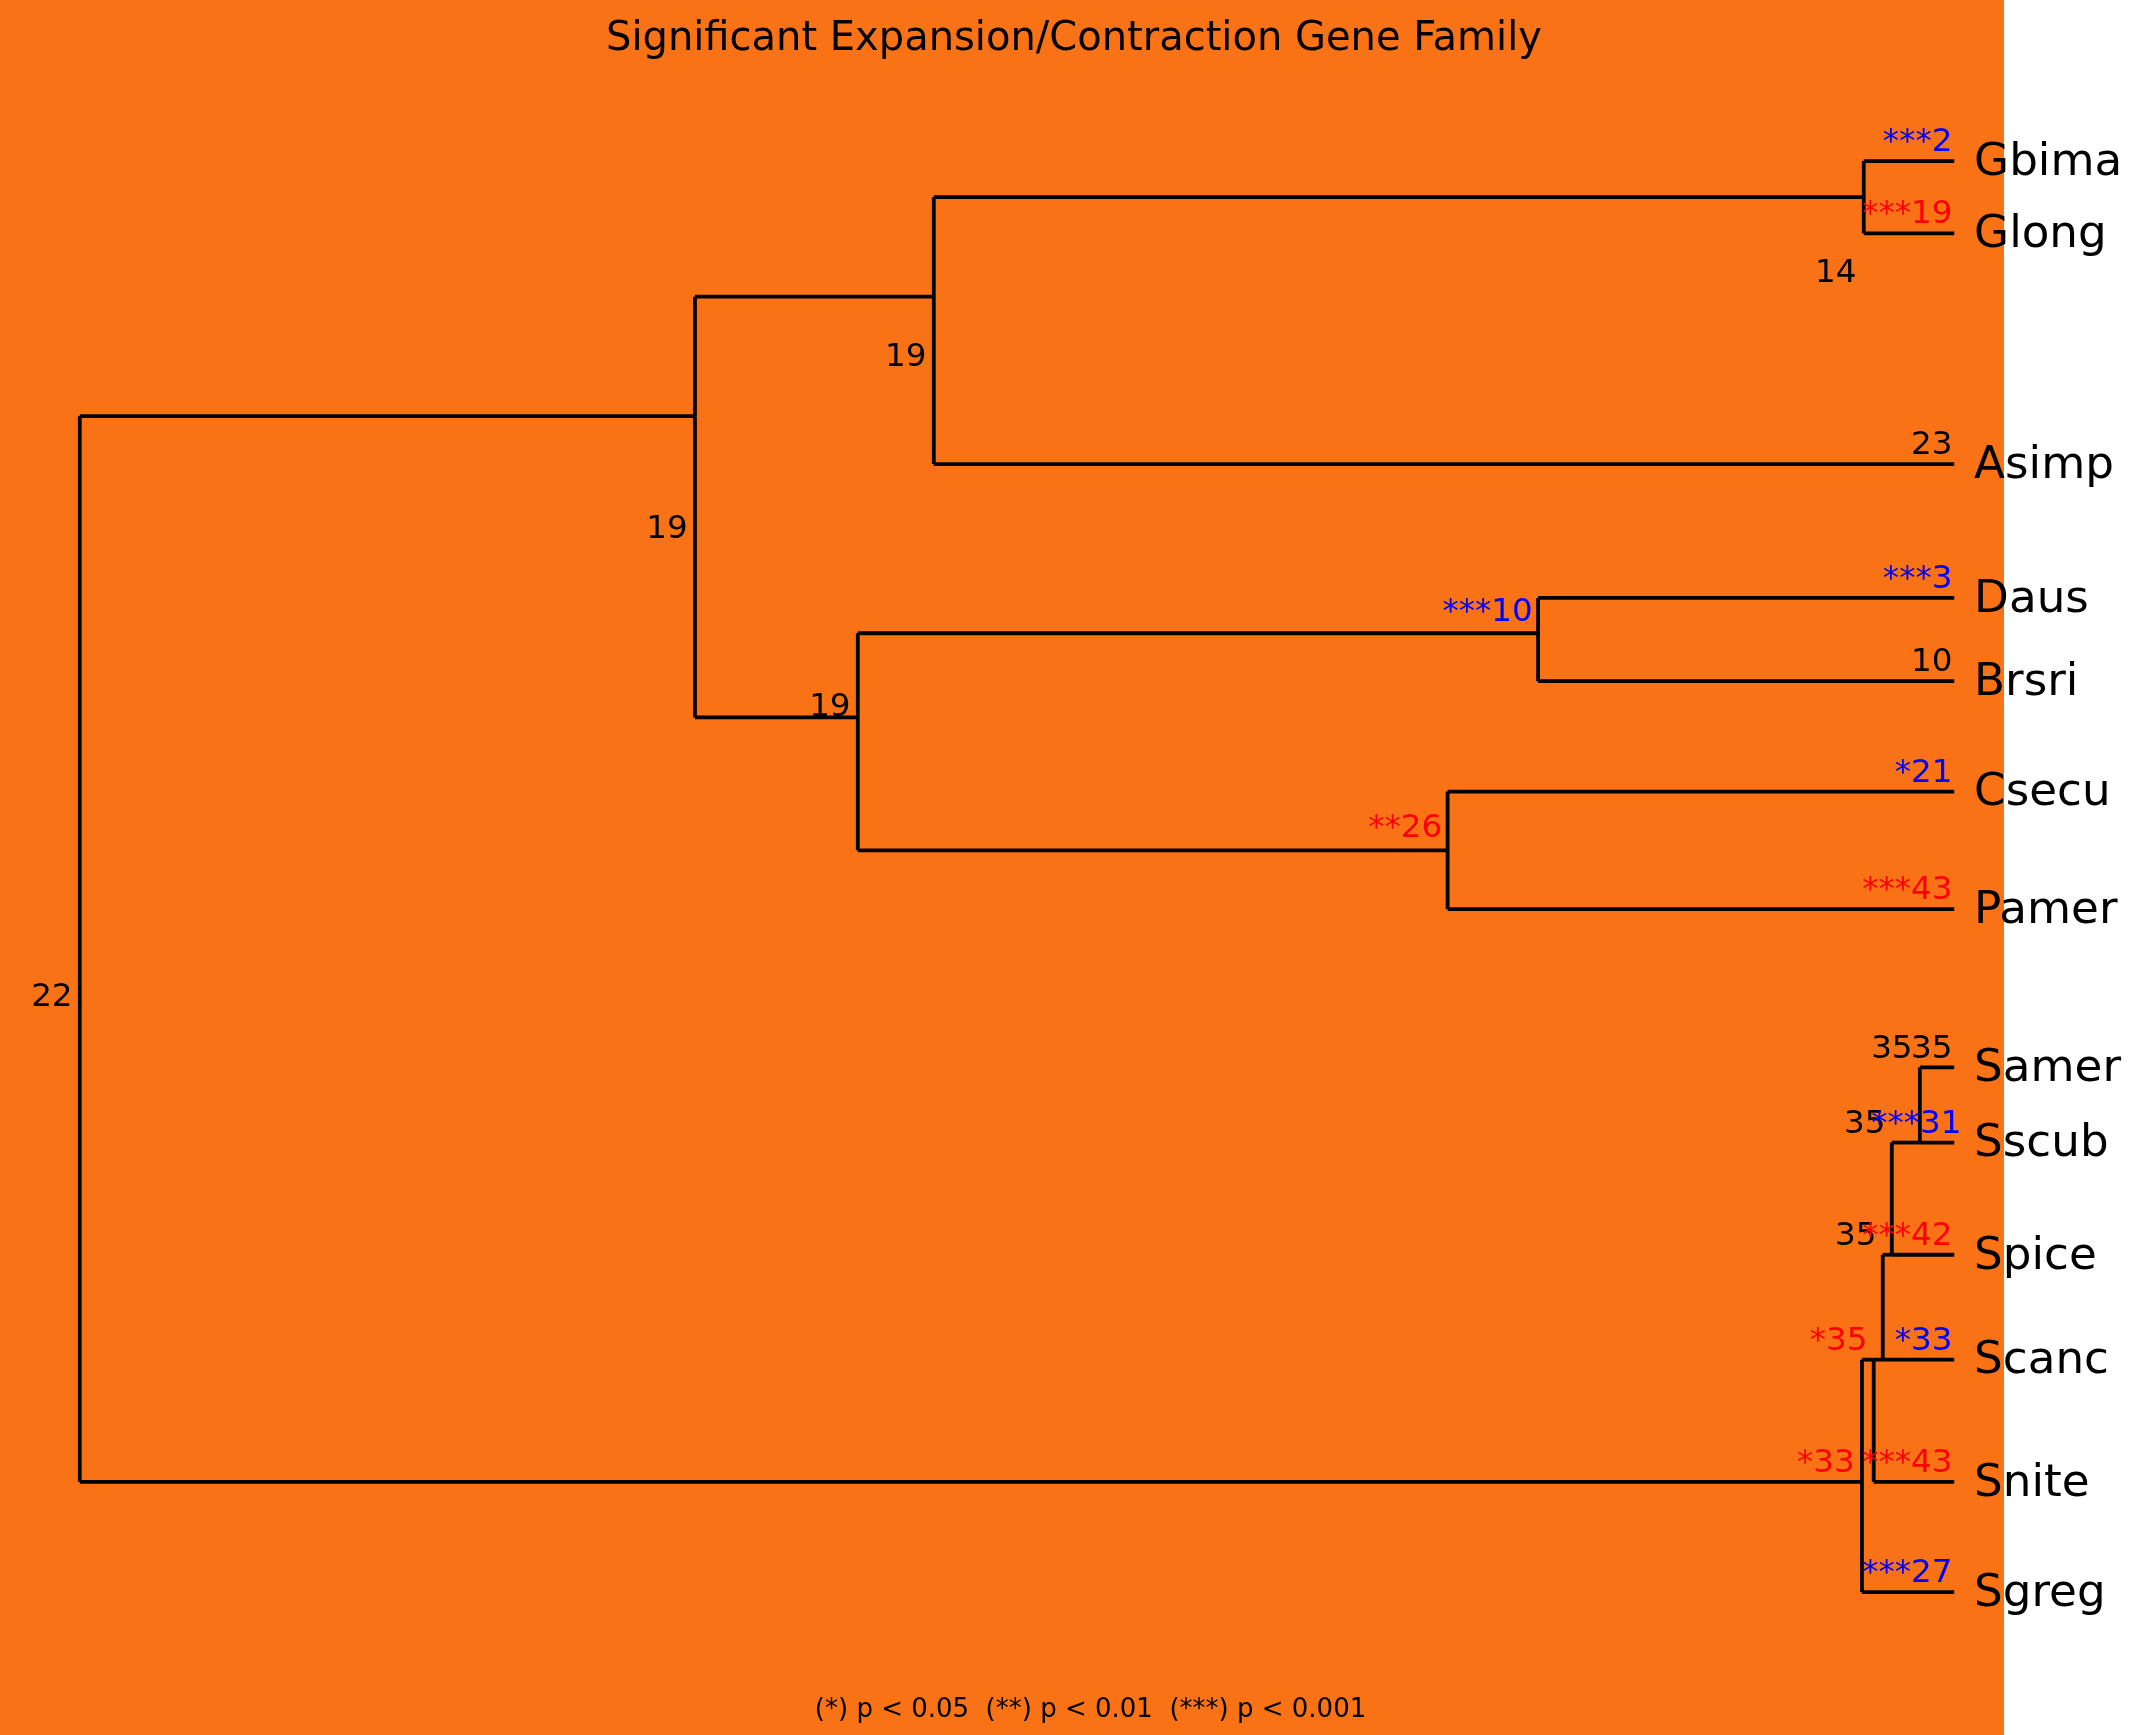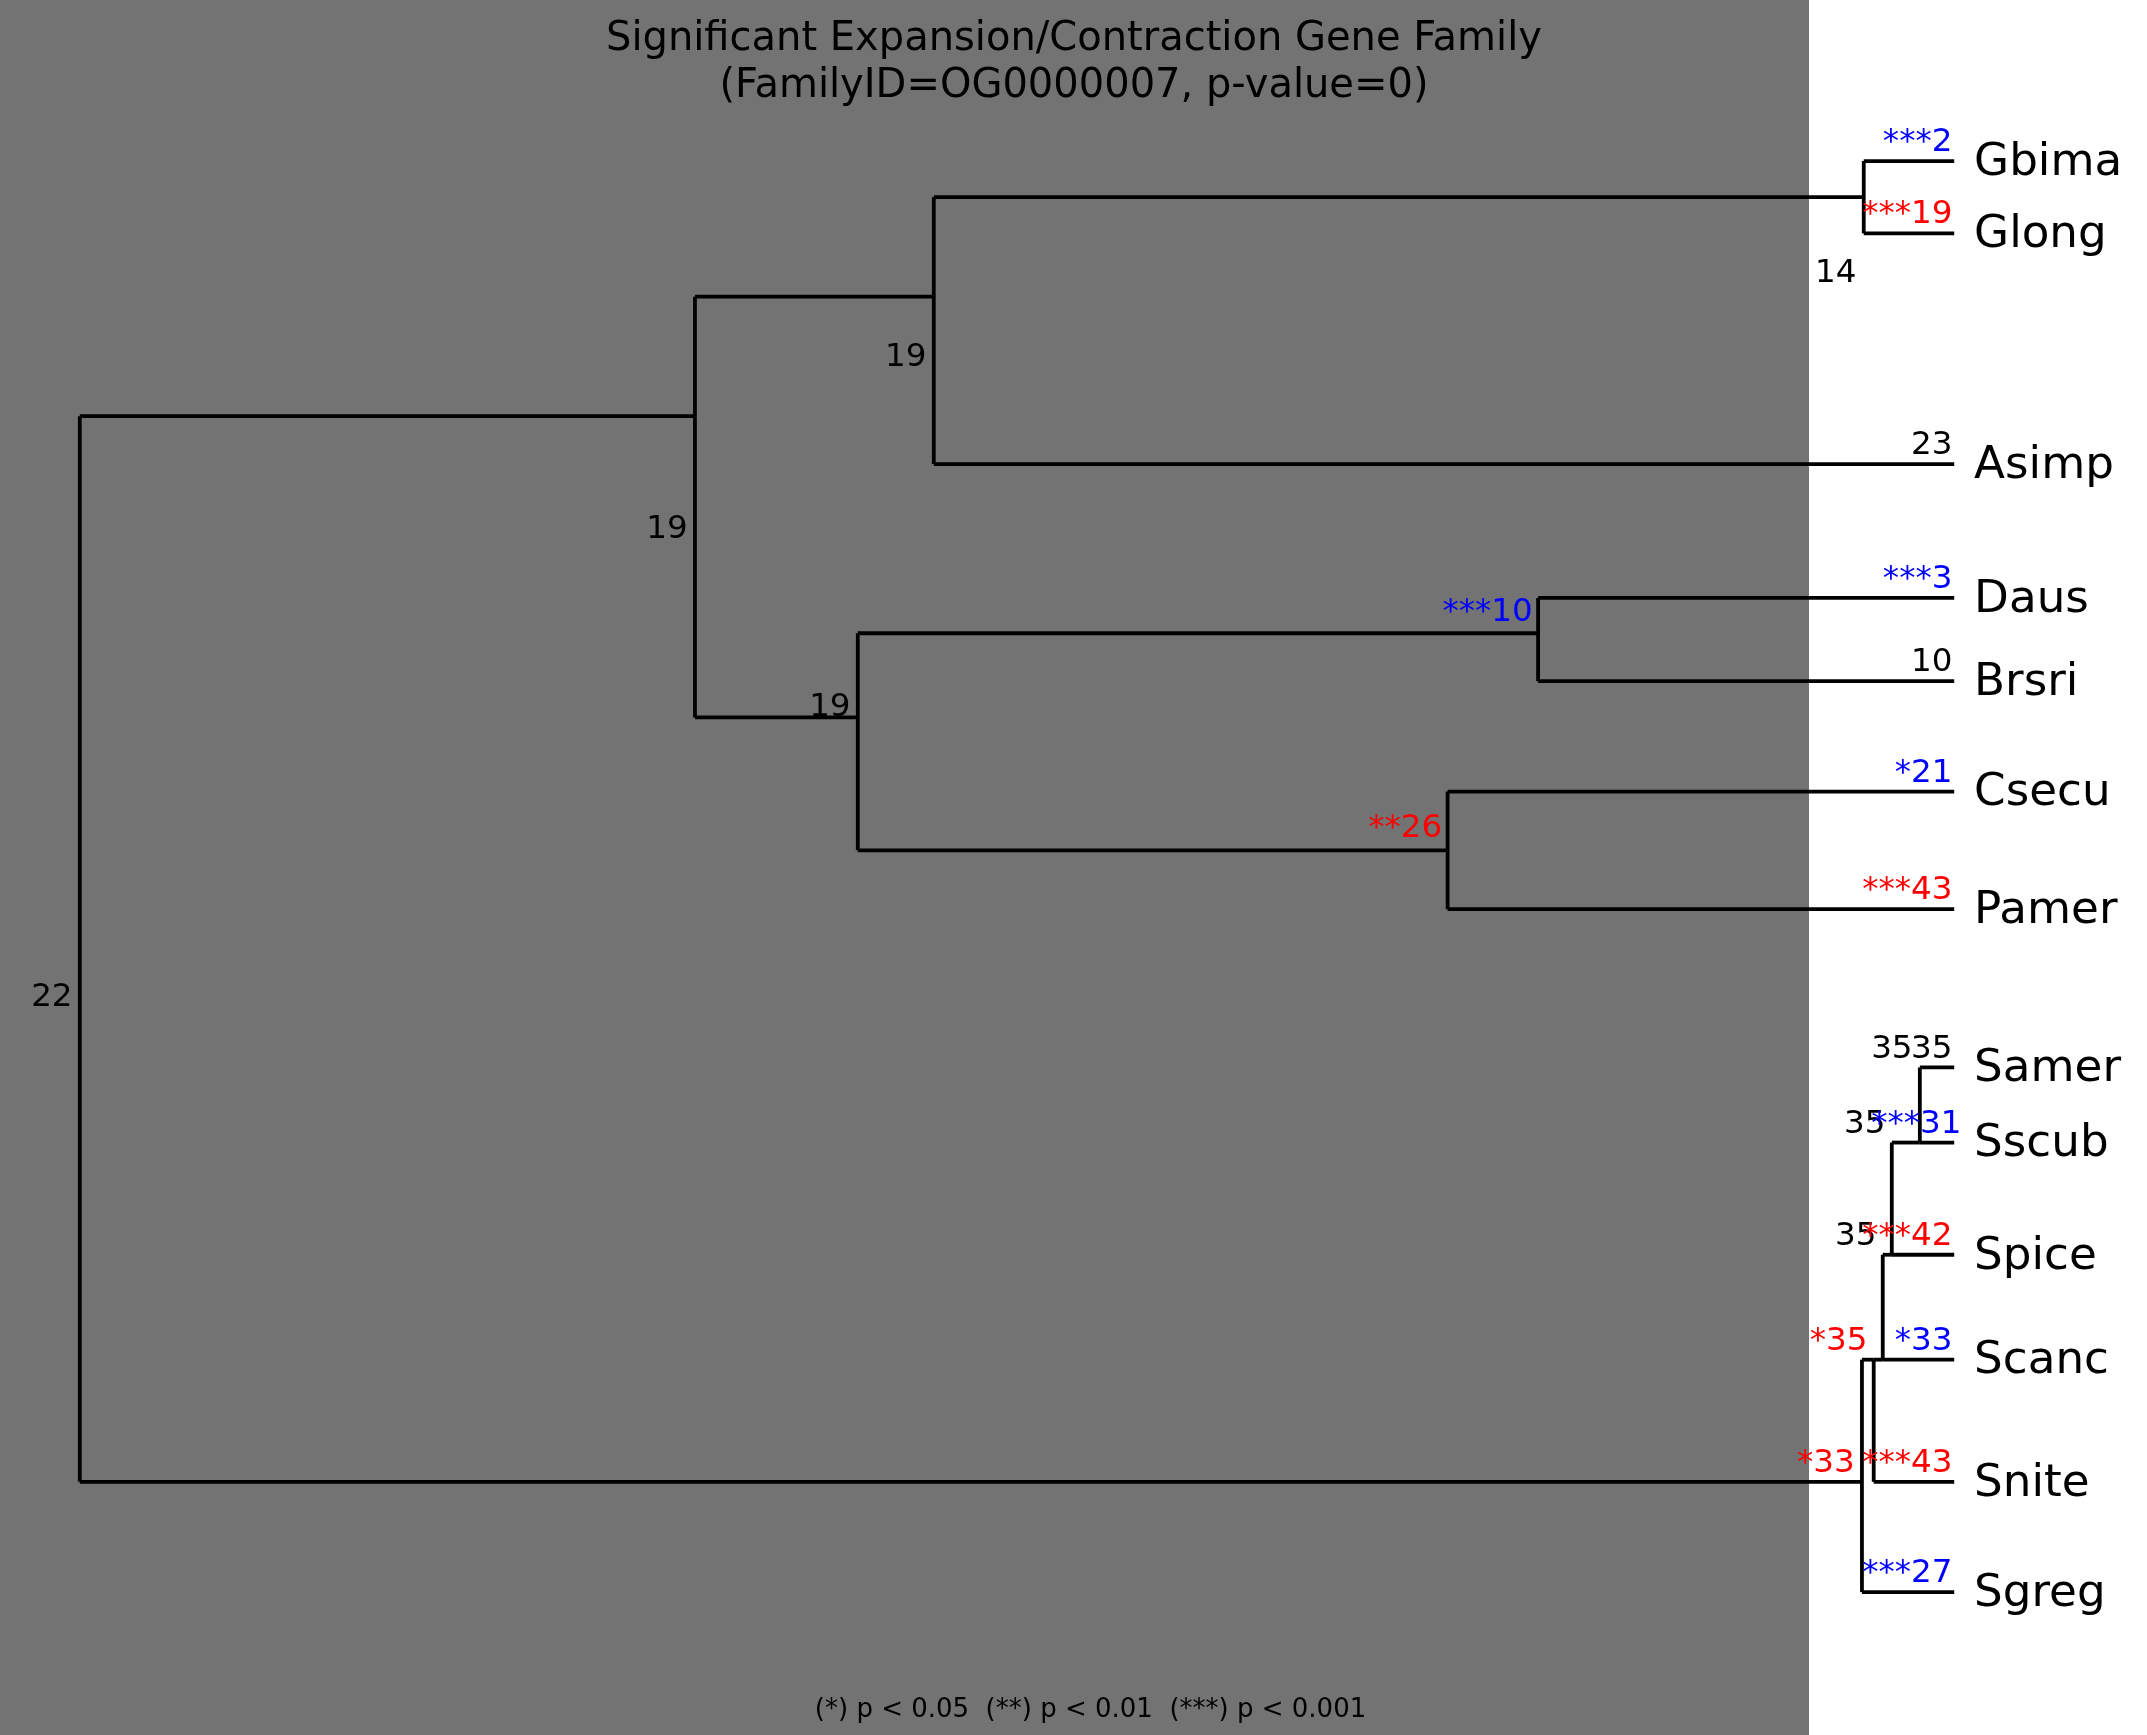--- a/index.html
+++ b/index.html
@@ -8,23 +8,23 @@
     background: #ffffff;
   }
   body {
     width: 2148px;
     height: 1736px;
     font-family: "DejaVu Sans", sans-serif;
     overflow: hidden;
   }
   #figure {
     position: relative;
-    width: 1809px;
+    width: 2004px;
     height: 1736px;
-    background: #737373;
+    background: #f97316;
   }
   #title-block {
     position: absolute;
     top: 12.7px;
     left: 0;
     width: 2148px;
     text-align: center;
     font-size: 40px;
     line-height: 1.18;
     color: #000000;
@@ -72,21 +72,20 @@
   }
   #footer-inner { display: inline-block; }
 </style>
 </head>
 <body>
 
 <div id="figure">
 
   <div id="title-block">
     <span id="title-line-1">Significant Expansion/Contraction Gene Family</span>
-    <span id="title-line-2">(FamilyID=OG0000007, p-value=0)</span>
   </div>
 
   <svg id="tree-canvas" viewBox="0 0 2374 1919">
 
     <path class="branch" d="M 88 460 L 88 1638"></path>
 
     <path class="branch" d="M 88 1638 L 2058 1638"></path>
 
     <path class="branch" d="M 88 460 L 768 460"></path>
 

